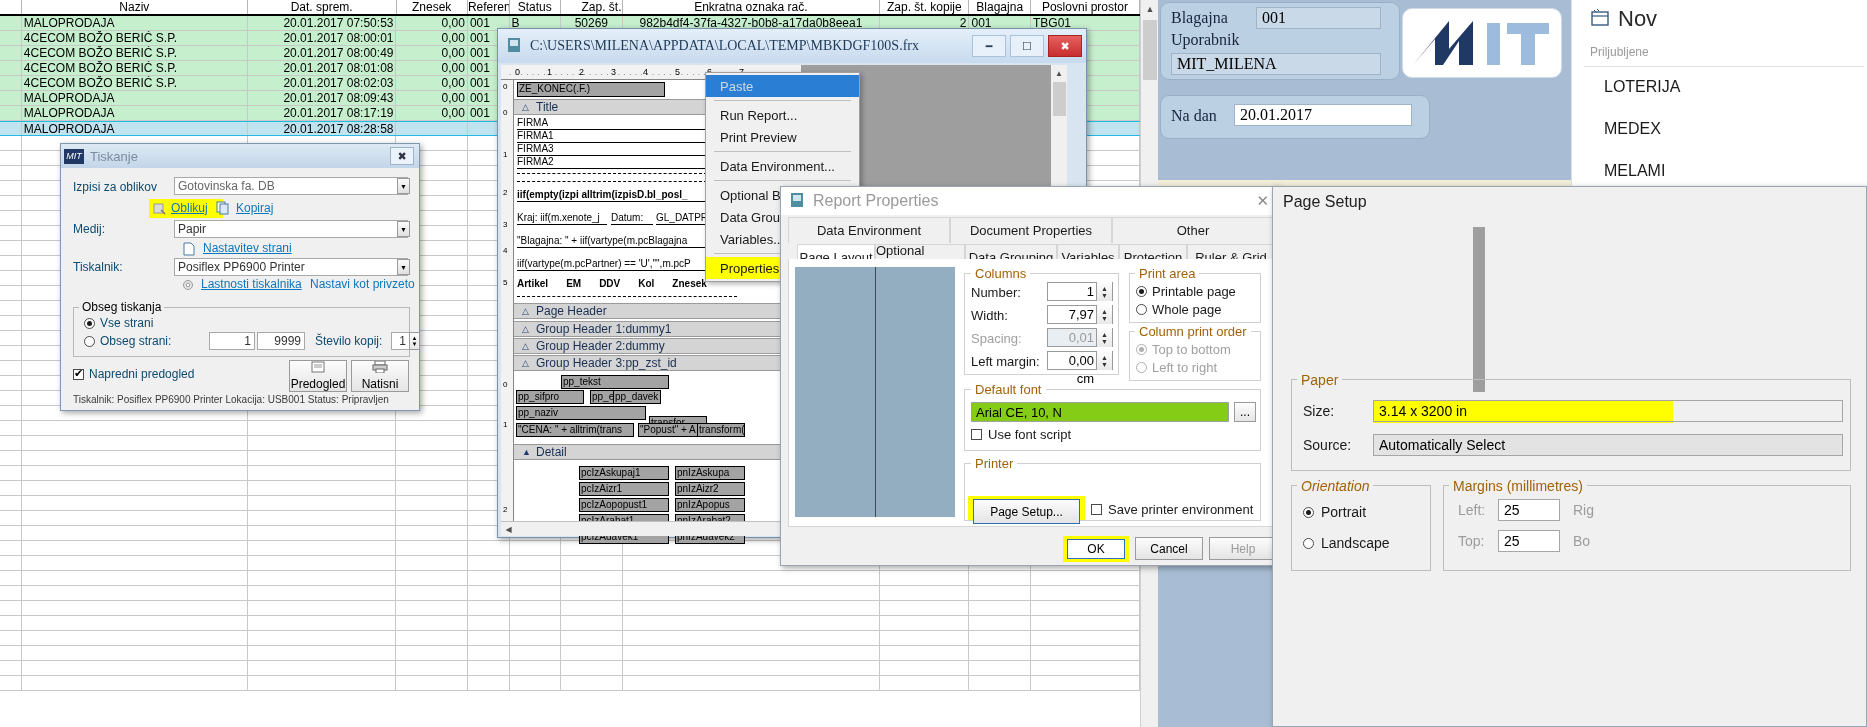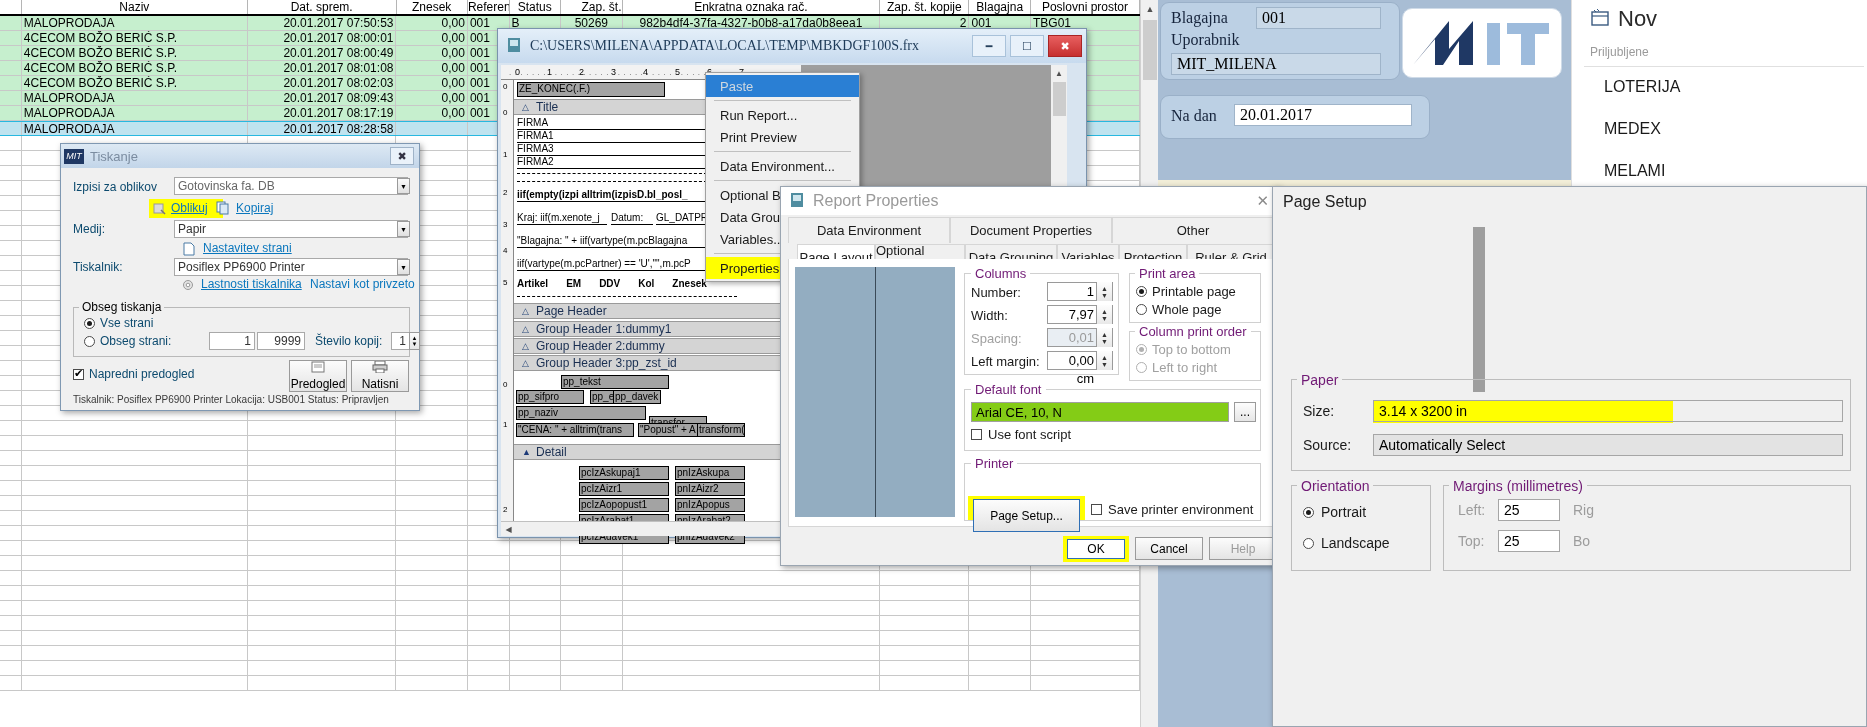--- a/index.html
+++ b/index.html
@@ -117,21 +117,21 @@
   .rpl { font-size:13px; color:#1a1a1a; }
   .rpl.dis { color:#a0a0a0; }
   .spin { position:absolute; background:#fff; border:1px solid #9a9a9a; height:19px;
       font-size:13px; text-align:right; line-height:18px; padding-right:18px; }
   .spin.dis { background:#e9eef3; color:#9a9a9a; }
   .spin .ar { position:absolute; right:0; top:-1px; width:16px; height:19px;
       background:linear-gradient(#fdfdfd,#e8e8e8); border-left:1px solid #9a9a9a;
       display:flex; flex-direction:column; align-items:center; justify-content:center;
       font-size:7px; line-height:7px; color:#333;}
   .fset { position:absolute; border:1px solid #d0d0d0; }
-  .fset-t { position:absolute; background:#fff; font-size:13px; padding:0 4px; color:#701a75;}
+  .fset-t { position:absolute; background:#fff; font-size:13px; padding:0 4px; color:#a16207;}
   
   #pagesetup { left:1272px; top:186px; width:595px; height:541px; background:#f0f0f0;
       border:1px solid #9aa5b1; }
   #pagesetup .tb { height:30px; background:#f0f0f0; display:flex; align-items:center; }
   #pagesetup .tbt { font-size:16px; color:#222; margin-left:10px; }
   .psl { font-size:14px; color:#1a1a1a; font-family:"Liberation Sans",sans-serif;}
   .psl.dis { color:#9c9c9c; }
   .psf { position:absolute; background:#e3e3e3; border:1px solid #a6a6a6; height:22px;
       font-size:14px; line-height:20px; padding:0 5px; }
   .psf.white { background:#fff; }
@@ -1106,21 +1106,21 @@
     <div style="position:absolute;left:182px;top:143px;width:258px;height:20px;background:#84cc16;border:1px solid #a0a0a0;font-size:13px;line-height:19px;padding-left:4px;">Arial CE, 10, N</div>
     <div style="position:absolute;left:445px;top:143px;width:22px;height:20px;background:linear-gradient(#fdfdfd,#e6e6e6);border:1px solid #9a9a9a;font-size:12px;text-align:center;line-height:18px;">...</div>
     <div style="position:absolute;left:182px;top:168px;display:flex;align-items:center;gap:6px;">
       <span class="cbx"></span>
       <span class="rpl">Use font script</span>
     </div>
 
     <div class="fset" style="left:175px;top:204px;width:297px;height:58px;"></div>
     <div class="fset-t hl" style="left:182px;top:197px;">Printer</div>
     <div style="position:absolute;left:179px;top:237px;width:117px;height:24px;background:#ffff00;"></div>
-    <div class="btn" style="position:absolute;left:184px;top:240px;width:107px;height:33px;border:1px solid #2f6fb5;">Page Setup...</div>
+    <div class="btn" style="position:absolute;left:184px;top:240px;width:107px;height:25px;border:1px solid #2f6fb5;">Page Setup...</div>
     <div style="position:absolute;left:302px;top:243px;display:flex;align-items:center;gap:6px;">
       <span class="cbx"></span>
       <span class="rpl">Save printer environment</span>
     </div>
   </div>
 
   <div style="position:absolute;left:282px;top:349px;width:66px;height:26px;background:#ffff00;"></div>
   <div class="btn" style="position:absolute;left:286px;top:352px;width:58px;height:20px;border:1px solid #2f6fb5;background:#fff;">OK</div>
   <div class="btn" style="position:absolute;left:354px;top:350px;width:68px;height:23px;">Cancel</div>
   <div class="btn dis" style="position:absolute;left:428px;top:350px;width:68px;height:23px;">Help</div>
@@ -1137,21 +1137,21 @@
   <div class="fset-t" style="left:24px;top:185px;background:#f0f0f0;font-size:14px;">Paper</div>
 
   <div class="psl" style="position:absolute;left:30px;top:216px;">Size:</div>
   <div style="position:absolute;left:100px;top:213px;width:300px;height:23px;background:#ffff00;"></div>
   <div class="psf" style="left:100px;top:213px;width:470px;background:transparent;border-color:#a6a6a6;">3.14 x 3200 in</div>
 
   <div class="psl" style="position:absolute;left:30px;top:250px;">Source:</div>
   <div class="psf" style="left:100px;top:247px;width:470px;">Automatically Select</div>
 
   <div class="fset" style="left:18px;top:298px;width:140px;height:86px;border-color:#bdbdbd;"></div>
-  <div class="fset-t" style="left:24px;top:291px;background:#f0f0f0;font-size:14px;">Orientation</div>
+  <div class="fset-t" style="left:24px;top:291px;background:#f0f0f0;font-size:14px;font-style:italic;">Orientation</div>
   <div style="position:absolute;left:30px;top:317px;display:flex;align-items:center;gap:7px;">
     <span class="radio on"></span>
     <span class="psl">Portrait</span>
   </div>
   <div style="position:absolute;left:30px;top:348px;display:flex;align-items:center;gap:7px;">
     <span class="radio"></span>
     <span class="psl">Landscape</span>
   </div>
 
   <div class="fset" style="left:170px;top:298px;width:408px;height:86px;border-color:#bdbdbd;"></div>

